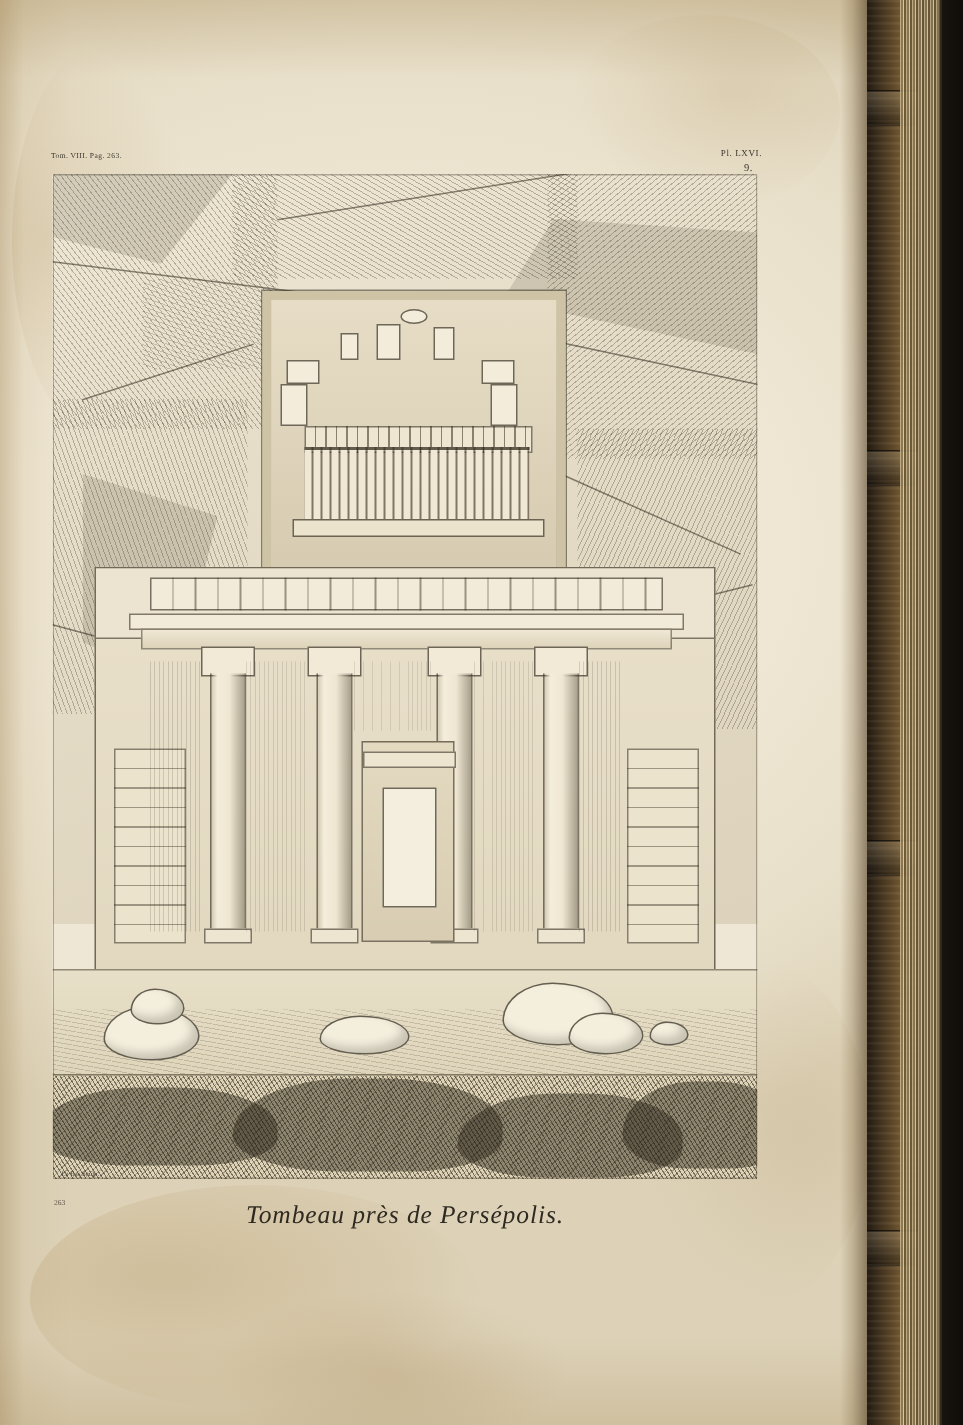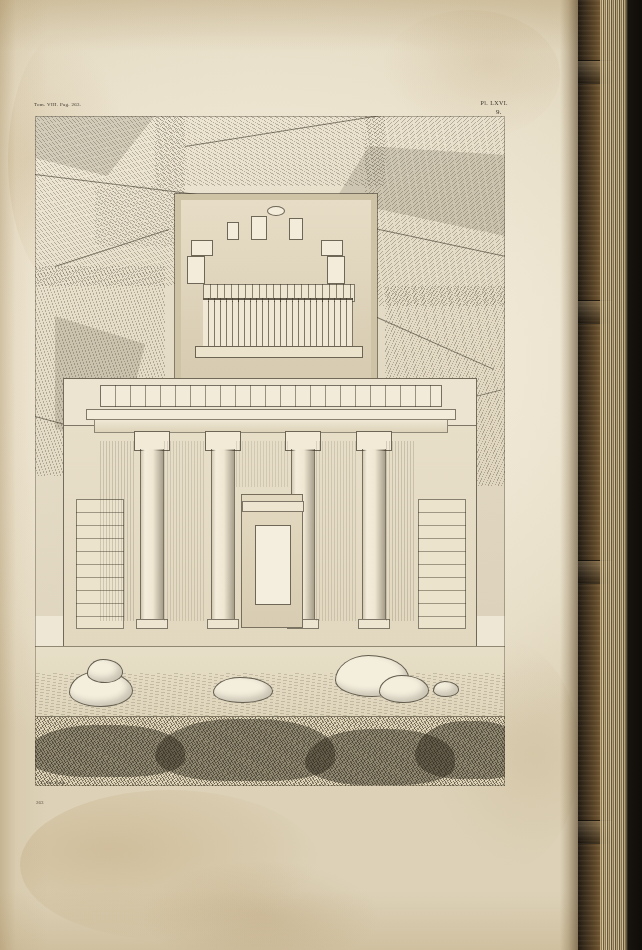--- a/index.html
+++ b/index.html
@@ -488,20 +488,21 @@
           <div class="fg-mass" style="left:270px; top:12px; width:150px; height:56px;"></div>
           <div class="fg-mass" style="left:380px; top:4px; width:110px; height:58px;"></div>
           <div class="fg-hatch"></div>
         </div>
 
         <div class="engraver-note">Le Bas Sculp.</div>
       </div>
 
       <div class="page-corner-num">263</div>
 
+      <div class="plate-title">Tombeau près de Persépolis.</div>
     </div>
   </div>
 
   <div class="gutter"></div>
   <div class="spine"></div>
   <div class="spine-texture"></div>
   <div class="spine-bands b1"></div>
   <div class="spine-bands b2"></div>
   <div class="spine-bands b3"></div>
   <div class="spine-bands b4"></div>

